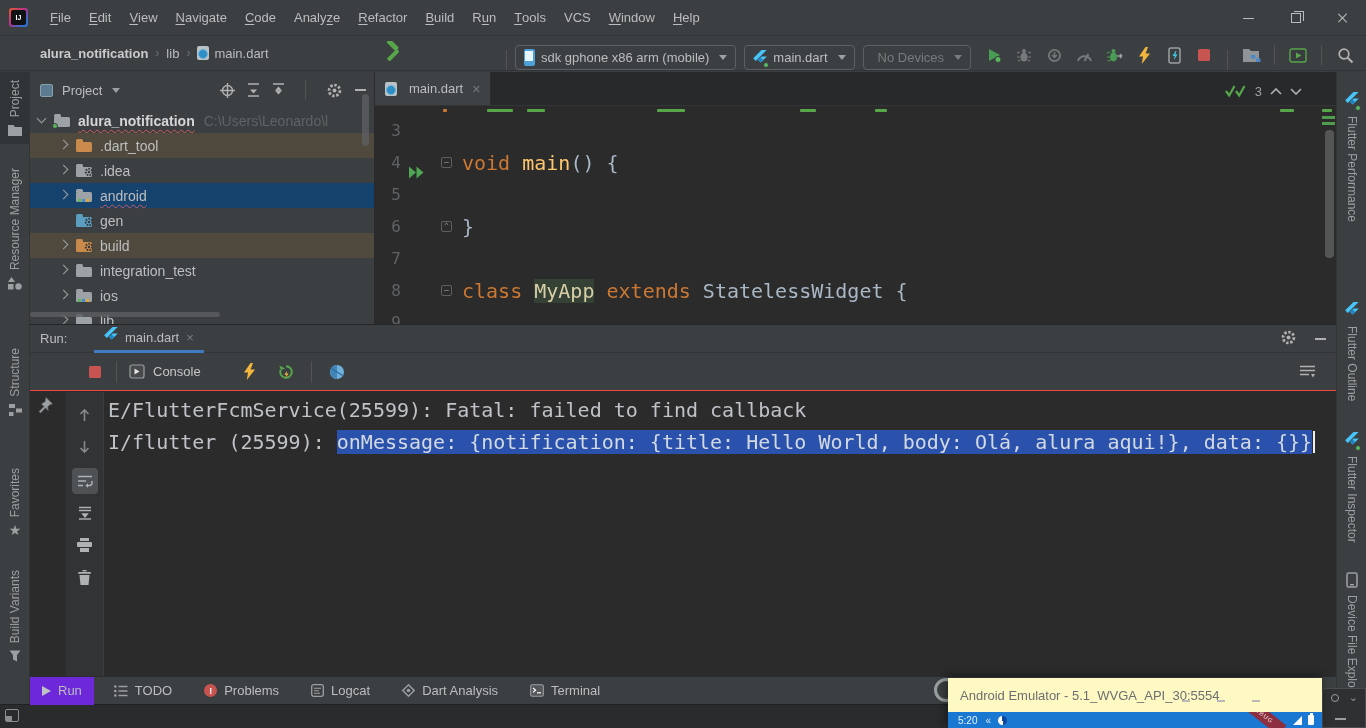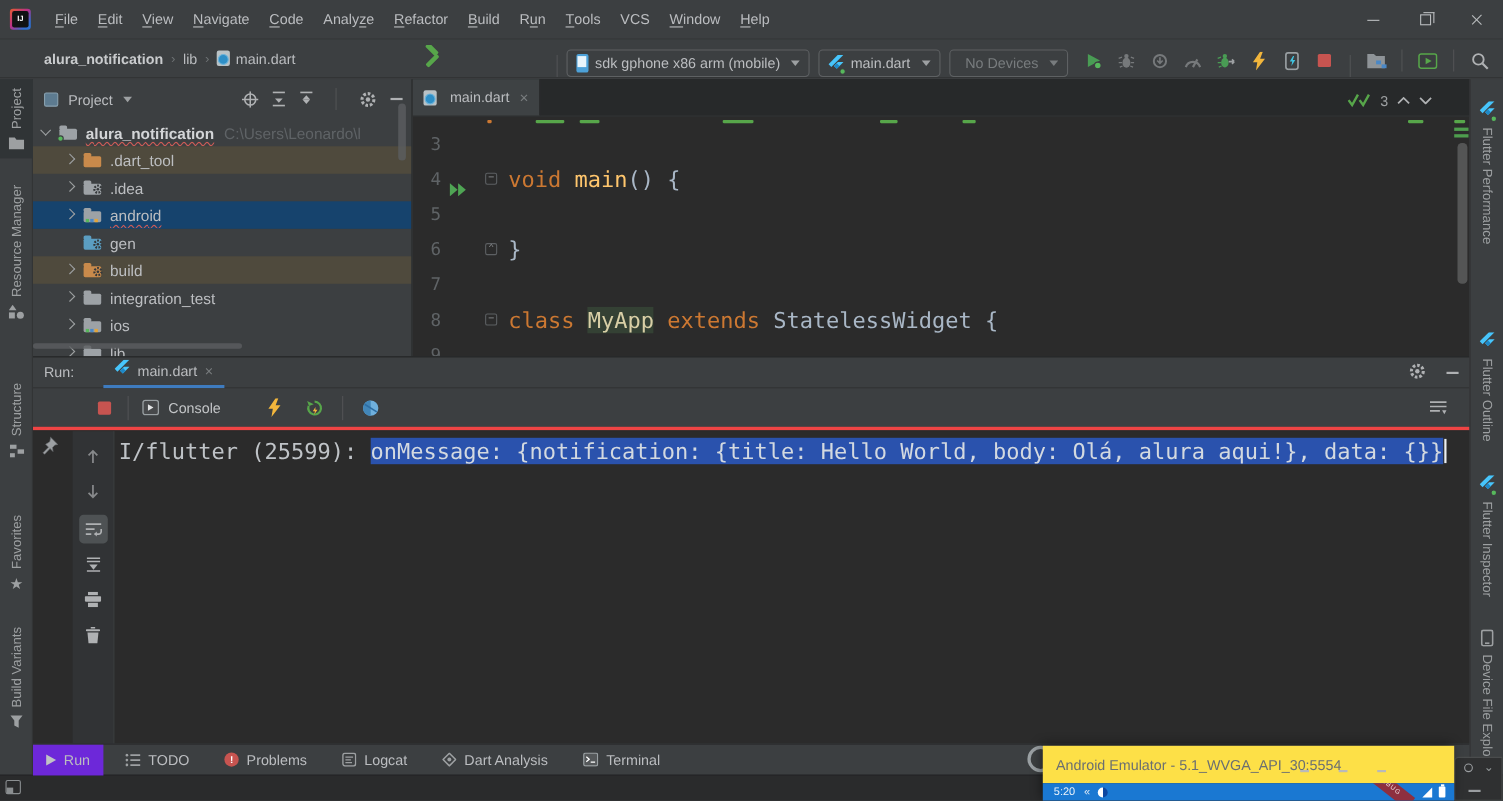--- a/index.html
+++ b/index.html
@@ -106,21 +106,21 @@
   .ed-vscroll{position:absolute;right:2px;top:58px;width:9px;height:128px;background:rgba(170,173,175,.32);border-radius:4px}
   .ed-mark{position:absolute;right:1px;width:13px;height:3px;background:#4e9d4e}
 
   
   .run-panel{position:absolute;left:30px;top:324px;right:30px;height:352px;background:#2b2b2b;border-top:1px solid #242627;z-index:2}
   .rp-header{height:28px;background:#3c3f41;border-bottom:1px solid #323435;display:flex;align-items:center;position:relative}
   .rp-label{padding-left:10px;width:60px}
   .rp-tab{height:28px;display:flex;align-items:center;gap:7px;padding:0 10px;border-bottom:3px solid #3e7bbf;margin-left:4px}
   .rp-tab .x{color:#787c7e;font-size:13px}
   .rp-header-icons{position:absolute;right:10px;top:0;height:28px;display:flex;align-items:center;gap:18px}
-  .rp-toolbar{height:38px;background:#3c3f41;border-bottom:3px solid #ef4444;display:flex;align-items:center;position:relative}
+  .rp-toolbar{height:38px;background:#3c3f41;border-bottom:1px solid #ef4444;display:flex;align-items:center;position:relative}
   .ct-sep{width:1px;height:22px;background:#515355}
   .console-tab-lbl{margin-left:8px;color:#c3c5c7}
   .rp-body{position:absolute;left:0;top:67px;right:0;bottom:0;background:#2b2b2b}
   .con-gutter{position:absolute;left:36px;top:0;bottom:0;width:38px;background:#313335;border-right:1px solid #3a3c3e;display:flex;flex-direction:column;align-items:center}
   .cg-ic{width:26px;height:26px;display:flex;align-items:center;justify-content:center;border-radius:4px;color:#87898b;font-size:16px}
   .cg-ic.selected{background:#4e5254}
   .pushpin{position:absolute;left:6px;top:4px;z-index:2}
   .console-out{position:absolute;left:78px;top:2px;right:4px;font-size:20px;line-height:32px;white-space:pre;color:#bfc3c7}
   .console-line{height:32px}
   .sel-text{background:#2a52ad;color:#d3d9e0}
@@ -132,21 +132,21 @@
   .sb-item.active{background:#6d28d9}
   .sb-run-tri{width:0;height:0;border-left:9px solid #c0c3c5;border-top:5.5px solid transparent;border-bottom:5.5px solid transparent}
   .problems-ic{width:13px;height:13px;border-radius:50%;background:#c75450;color:#fff;font-size:9px;font-weight:bold;display:flex;align-items:center;justify-content:center}
   .bottomstrip{position:absolute;left:0;top:704px;right:0;height:24px;background:#2a2b2c;border-top:1px solid #202122;z-index:1}
   .dock-ic{position:absolute;left:5px;top:4px;width:14px;height:13px;border:1.5px solid #8a8e90;border-radius:2px}
   .dock-ic:after{content:"";position:absolute;left:0;bottom:0;width:6px;height:5px;background:#8a8e90}
   .search-ring{position:absolute;left:934px;top:678px;width:24px;height:24px;border:3px solid #9aa0a3;border-radius:50%;z-index:5}
 
   
   .emulator{position:absolute;left:948px;top:678px;width:374px;height:50px;z-index:20;box-shadow:-2px -2px 10px rgba(0,0,0,.45)}
-  .emu-title{height:34px;background:#fde047;color:#6b6f71;display:flex;align-items:center;padding-left:12px;position:relative;font-size:13px}
+  .emu-title{height:34px;background:#fef9c3;color:#6b6f71;display:flex;align-items:center;padding-left:12px;position:relative;font-size:13px}
   .emu-title .m{position:absolute;top:22px;width:8px;height:2px;background:#b9b9b9}
   .emu-bar{height:16px;background:#1a78d2;display:flex;align-items:center;color:#fff;position:relative;overflow:hidden}
   .emu-time{font-size:10px;margin-left:10px;color:#e8f1fa}
   .emu-chev{font-size:10px;margin-left:8px;color:#dce9f5}
   .emu-circle{width:9px;height:9px;border-radius:50%;margin-left:7px;background:conic-gradient(#0d47a1 0 50%,#ffffff 50% 100%)}
   .debug-ribbon{position:absolute;right:34px;top:-4px;width:52px;height:13px;background:#8e2f3f;transform:rotate(38deg);color:rgba(255,255,255,.85);font-size:6px;letter-spacing:1px;text-align:center;line-height:13px}
   .emu-signal{position:absolute;right:20px;top:4px;width:0;height:0;border-left:9px solid transparent;border-bottom:9px solid #fff}
   .emu-batt{position:absolute;right:8px;top:3px;width:6px;height:10px;background:#fff;border-radius:1px}
   .emu-batt:before{content:"";position:absolute;top:-2px;left:1.5px;width:3px;height:2px;background:#fff}
   .emu-side{position:absolute;left:1322px;top:688px;width:44px;height:40px;background:#2f3031;border:1px solid #4a4c4d;border-radius:4px 0 0 0;z-index:19;color:#9a9da0}
@@ -726,21 +726,21 @@
         <div class="cg-ic" style="margin-top: 6px;">
           <span style="display: inline-flex;">
             <svg width="13" height="15" viewBox="0 0 13 15">
               <rect x="0" y="2" width="13" height="1.8" rx="0.9" fill="#afb1b3"></rect>
               <rect x="4.5" y="0" width="4" height="1.4" fill="#afb1b3"></rect>
               <path d="M1.5 5h10l-1 10h-8z" fill="#afb1b3"></path>
             </svg>
           </span>
         </div>
       </div>
-    <div class="console-out mono" id="console-out"><div class="console-line"><span>I/flutter (25599): </span><span class="sel-text">onMessage: {notification: {title: Hello World, body: Olá, alura aqui!}, data: {}}</span><span class="caret"></span></div></div>
+    <div class="console-out mono" id="console-out"><div class="console-line">E/FlutterFcmService(25599): Fatal: failed to find callback</div><div class="console-line"><span>I/flutter (25599): </span><span class="sel-text">onMessage: {notification: {title: Hello World, body: Olá, alura aqui!}, data: {}}</span><span class="caret"></span></div></div>
   </div>
 </div>
 
 <div class="statusbar" id="statusbar">
     <div class="sb-item active" style="margin-left: 0px;">
       <span class="sb-run-tri"></span>
       <span>Run</span>
     </div>
     <div class="sb-item" style="margin-left: 8px;">
       <span style="display: inline-flex;">

